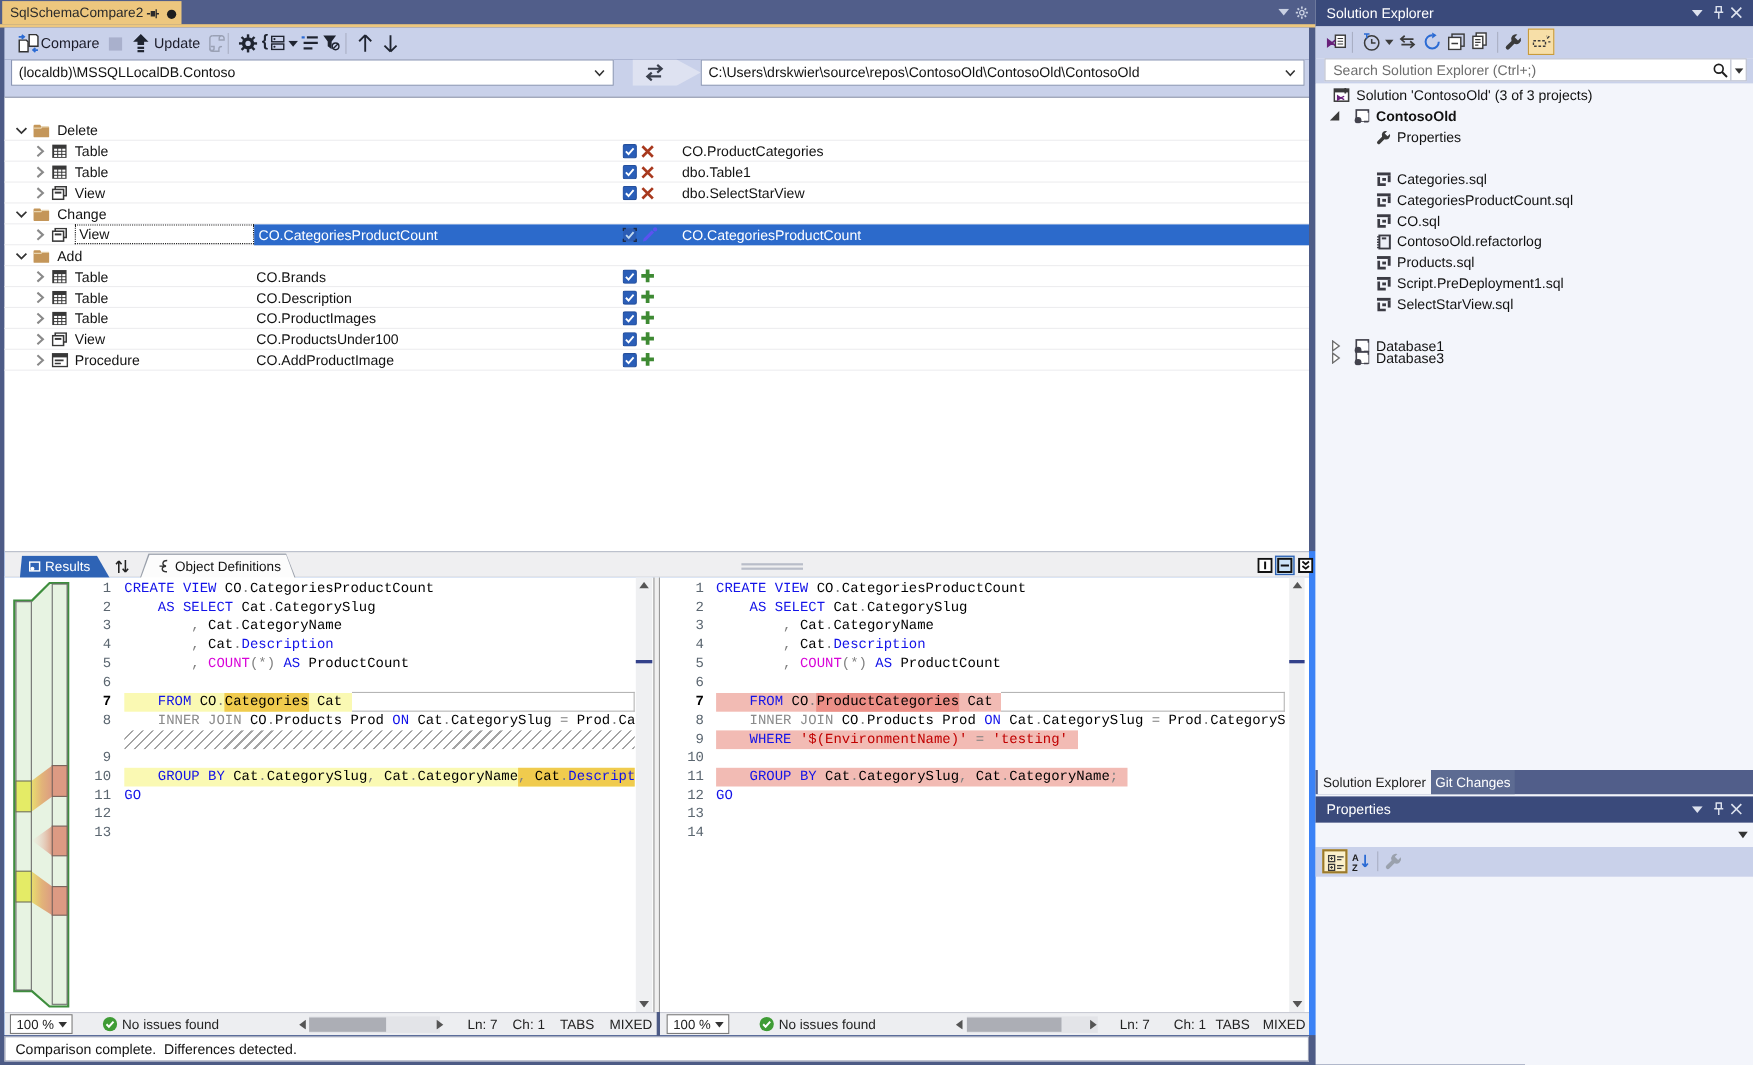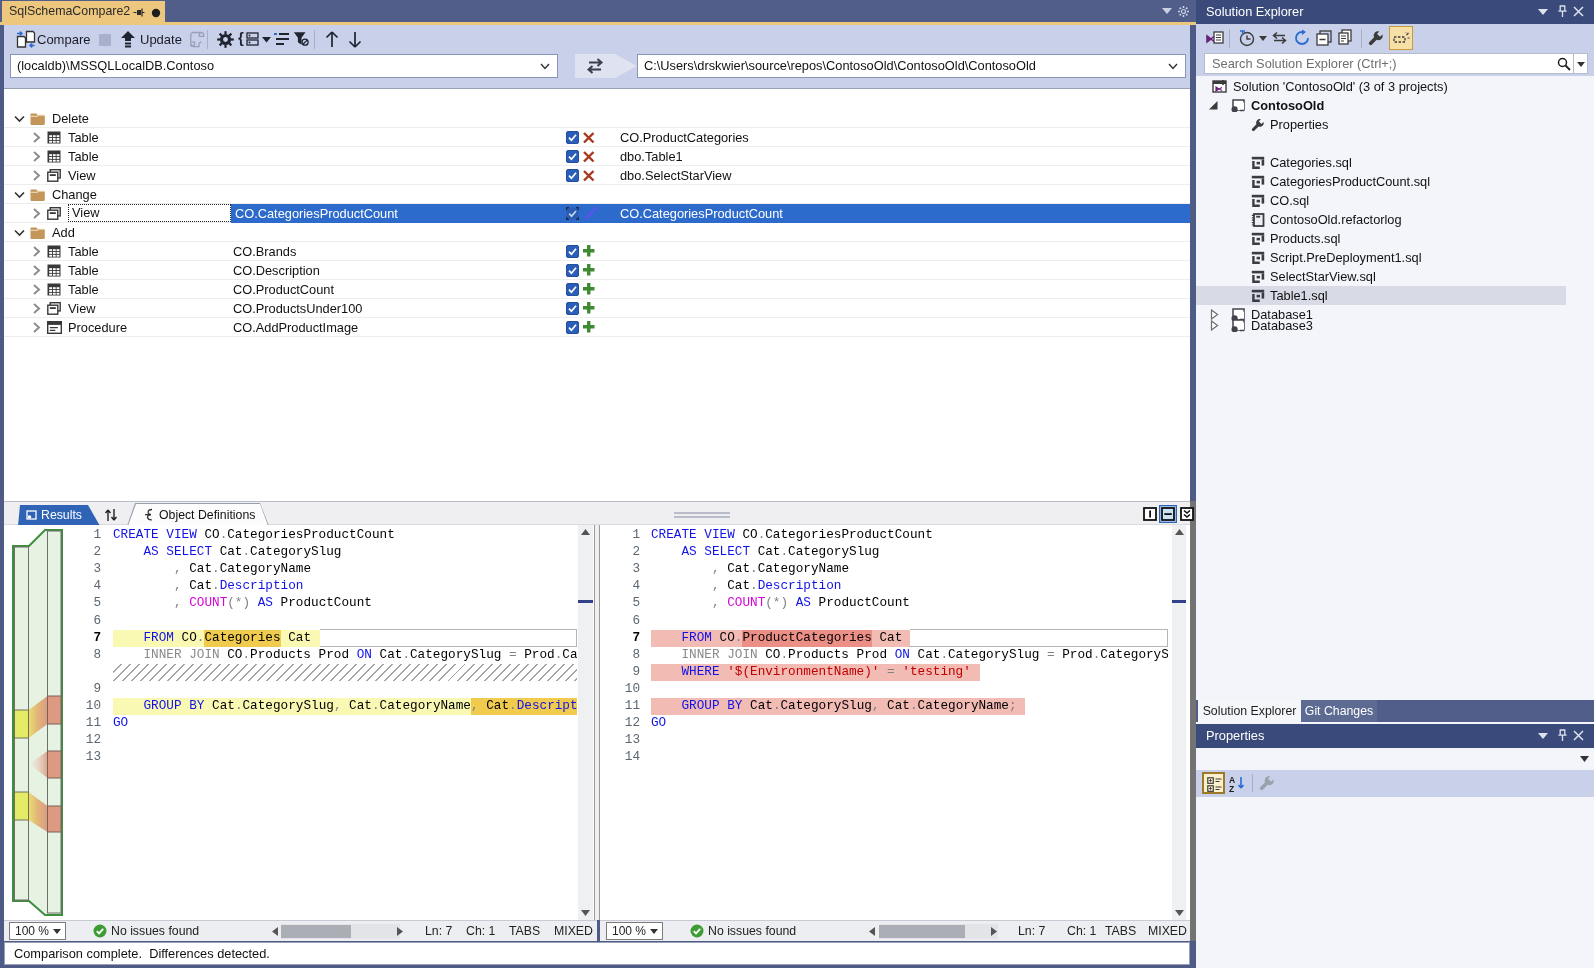--- a/index.html
+++ b/index.html
@@ -14,21 +14,21 @@
   #tabbar { left:0; top:0; width:1196px; height:22px; background:#515E8A; }
   #doctab { left:2px; top:1px; width:163px; height:21px; background:#EDC77E; color:#2b2b2b; font-size:12.4px; line-height:21px; padding-left:7px; }
   #goldstrip { left:0; top:22px; width:1196px; height:3px; background:#EDC77E; }
   #toolbar { left:4px; top:25px; width:1186px; height:29px; background:#C9D1EA; }
   #comborow { left:4px; top:54px; width:1186px; height:34px; background:#C9D1EA; }
   .combo { position:absolute; top:0; height:24px; background:#fff; border:1px solid #8A96B5; font-size:12.8px; line-height:22px; padding-left:6px; color:#111; }
   
   #grid { left:4px; top:88px; width:1186px; height:413px; background:#fff; border-top:1px solid #9aa0b5; }
   .grow { position:absolute; left:0; width:1186px; height:19px; border-bottom:1px solid #EDEDEF; font-size:12.8px; line-height:19px; color:#111; }
   
-  #results { left:4px; top:501px; width:1386px; height:440px; background:#737373; }
+  #results { left:4px; top:501px; width:1386px; height:440px; background:#3b82f6; }
   #rtabs { left:0; top:0; width:1186px; height:24px; background:#EFEFF1; border-top:1px solid #B9BDC9; border-bottom:1px solid #DADBE0; }
   #codearea { left:0; top:24px; width:1186px; height:395px; background:#fff; }
   .statusbar { position:absolute; height:21px; background:#EDEEF1; border-top:1px solid #C9CBD4; font-size:12.3px; color:#222; }
   #msgbar { left:4px; top:942px; width:1186px; height:23px; background:#fff; border:1px solid #9aa0b5; font-size:12.8px; line-height:21px; padding-left:9px; color:#111; }
 
   
   #rdock { left:1196px; top:0; width:398px; height:968px; background:#F3F5FB; }
   #setitle { left:0; top:0; width:398px; height:24px; background:#3A4A7B; color:#fff; font-size:12.8px; line-height:24px; padding-left:10px; }
   #setools { left:0; top:24px; width:398px; height:29px; background:#C9D1EA; }
   #sesearch { left:0; top:53px; width:398px; height:23px; background:#C9D1EA; }
@@ -322,21 +322,21 @@
         </svg>
       </div>
     <div class="grow" style="top:191px">
         <svg class="abs" style="left:29px;top:4px" width="8" height="11">
           <use href="#i-chev"></use>
         </svg>
         <svg class="abs" style="left:43px;top:3px" width="14" height="13">
           <use href="#i-table"></use>
         </svg>
         <span class="abs" style="left:64px">Table</span>
-        <span class="abs" style="left:229px">CO.ProductCount</span>
+        <span class="abs" style="left:229px">CO.ProductImages</span>
         <svg class="abs" style="left:562px;top:3px" width="13" height="13">
           <use href="#i-cb"></use>
         </svg>
         <svg class="abs" style="left:578px;top:2px" width="14" height="14">
           <use href="#i-plus"></use>
         </svg>
       </div>
     <div class="grow" style="top:210px">
         <svg class="abs" style="left:29px;top:4px" width="8" height="11">
           <use href="#i-chev"></use>
@@ -702,26 +702,20 @@
           <use href="#i-sql"></use>
         </svg>
         <span class="tx">Script.PreDeployment1.sql</span>
       </div>
     <div class="trow" style="top:191px">
         <svg class="ti" width="14" height="14">
           <use href="#i-sql"></use>
         </svg>
         <span class="tx">SelectStarView.sql</span>
       </div>
-    <div class="trow" style="top:210px;background:#D8DBE6">
-        <svg class="ti" width="14" height="14">
-          <use href="#i-sql"></use>
-        </svg>
-        <span class="tx">Table1.sql</span>
-      </div>
     <div class="trow" style="top:229px">
         <svg class="abs" style="left:14px;top:4px" width="9" height="11">
           <use href="#i-col"></use>
         </svg>
         <svg class="abs" style="left:35px;top:3px" width="16" height="13">
           <use href="#i-proj"></use>
         </svg>
         <span class="abs" style="left:55px">Database1</span>
       </div>
     <div class="trow" style="top:240px">

